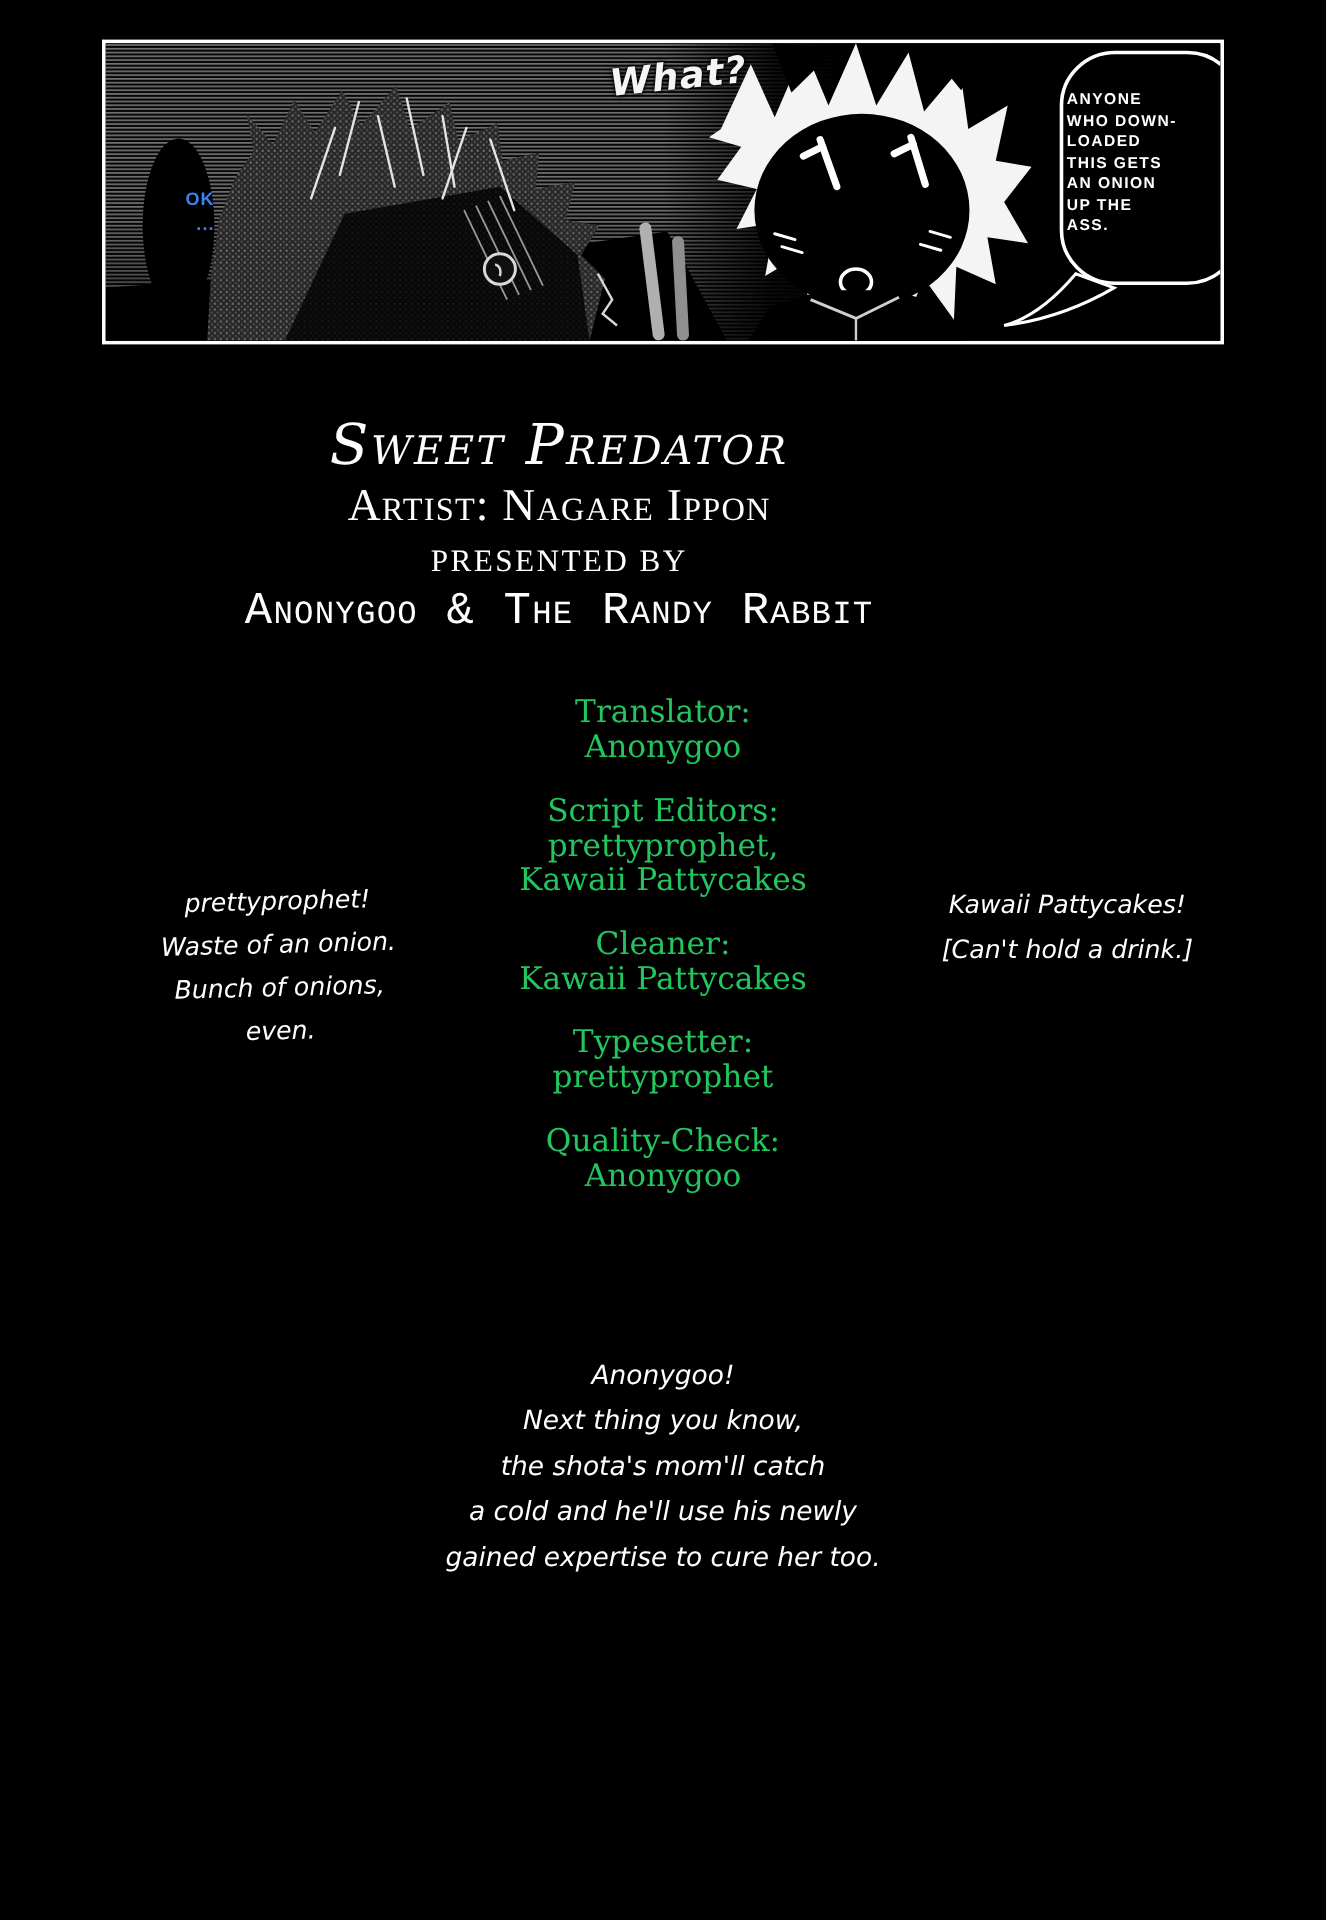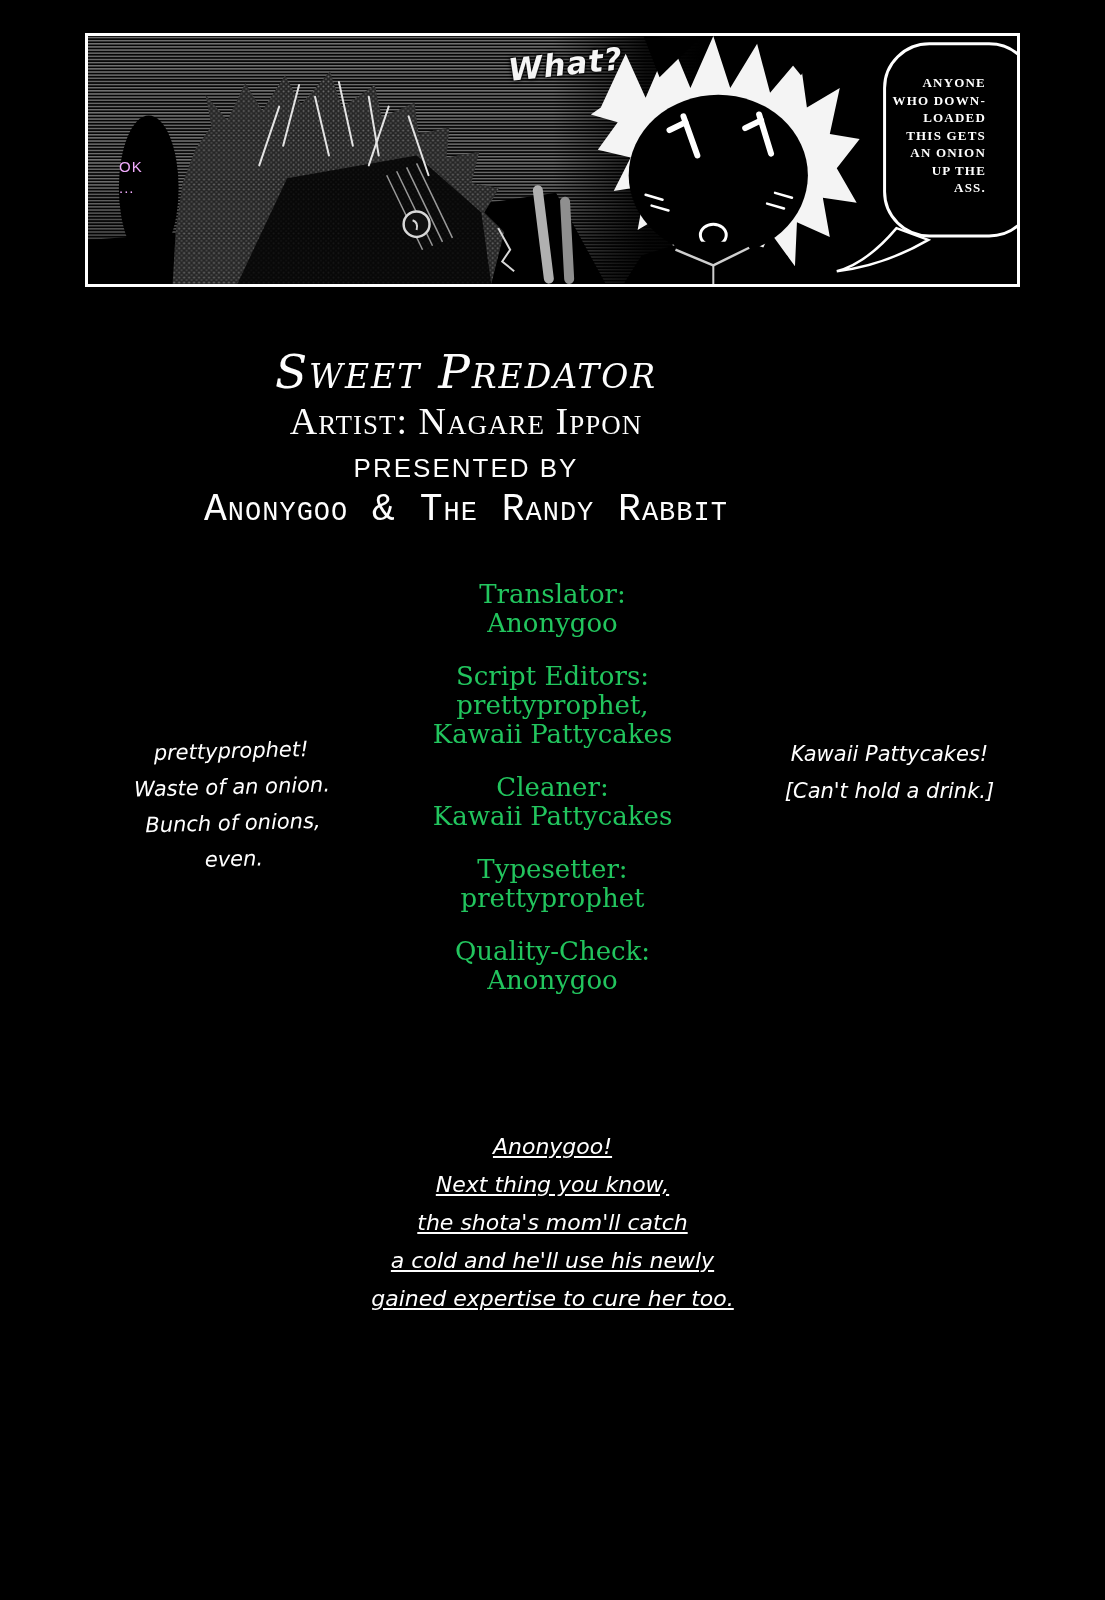--- a/index.html
+++ b/index.html
@@ -4,53 +4,53 @@
 <style>
   html,body { margin:0; padding:0; background:#000; }
   body { width:1105px; height:1600px; position:relative; font-family:"DejaVu Serif", serif; }
   .page { position:absolute; left:0; top:0; width:1105px; height:1600px; background:#000; overflow:hidden; }
 
   
   .panel { position:absolute; left:85px; top:33px; width:929px; height:248px;
            border:3px solid #fff; background:#000; overflow:hidden; }
   .panel svg { position:absolute; left:0; top:0; width:100%; height:100%; display:block; }
 
-  .ok-bubble-text { position:absolute; left:31px; top:120px; width:60px; text-align:left;
-           color:#f0abfc; font-family:"Liberation Sans",sans-serif; font-weight:normal;
+  .ok-bubble-text { position:absolute; left:31px; top:120px; width:60px; text-align:right;
+           color:#3b82f6; font-family:"Liberation Sans",sans-serif; font-weight:bold;
            font-size:15px; line-height:21px; letter-spacing:1px; }
   .sfx-what { position:absolute; left:420px; top:10px; color:#f5f5f5;
            font-family:"DejaVu Sans",sans-serif; font-style:italic; font-weight:bold;
            font-size:31px; letter-spacing:1px; transform:rotate(-6deg);
            text-shadow:0 0 3px #000, 0 0 5px #000; }
-  .bubble-right-text { position:absolute; left:755px; top:38px; width:143px; text-align:right;
-           color:#fff; font-family:Liberation Serif, serif; font-weight:bold;
+  .bubble-right-text { position:absolute; left:801px; top:38px; width:143px; text-align:left;
+           color:#fff; font-family:Liberation Sans, sans-serif; font-weight:bold;
            font-size:13px; line-height:17.5px; letter-spacing:1.2px; }
 
   
   .title-block { position:absolute; left:0; top:346px; width:932px; text-align:center; color:#fdfdfd; }
   .title-1 { font-family:"DejaVu Serif",serif; font-style:italic; font-variant:small-caps;
              font-size:47px; letter-spacing:2px; line-height:52px; }
   .title-2 { font-family:Liberation Serif, serif; font-variant:small-caps;
              font-size:38px; letter-spacing:1px; line-height:46px; }
-  .title-3 { font-family:Liberation Sans, sans-serif; text-transform:uppercase;
+  .title-3 { font-family:Liberation Serif, serif; text-transform:uppercase;
              font-size:26px; letter-spacing:2px; line-height:40px; margin-top:4px; }
   .title-4 { font-family:Liberation Mono, monospace; font-variant:small-caps;
              font-size:38px; letter-spacing:1px; line-height:44px; }
 
   
   .credits { position:absolute; left:0; top:580px; width:1105px; text-align:center;
              color:#22c55e; font-family:"DejaVu Serif",serif; font-size:26px; line-height:29px; }
   .credit-group { margin-bottom:24px; }
 
   
   .note { position:absolute; color:#fff; font-family:"DejaVu Sans",sans-serif;
           font-style:italic; text-align:center; }
   .note-left   { left:115px; top:733px; width:235px; font-size:21px; line-height:36px; transform:rotate(-1.5deg); }
   .note-right  { left:782px; top:736px; width:215px; font-size:21px; line-height:37px; }
-  .note-bottom { left:0; top:1128px; width:1105px; font-size:22px; line-height:38px;text-decoration:underline; }
+  .note-bottom { left:0; top:1128px; width:1105px; font-size:22px; line-height:38px; }
 </style>
 </head>
 <body>
 
 <div class="page">
 
   <div class="panel">
     <svg viewBox="0 0 933 253" preserveAspectRatio="none">
       <defs>
         <pattern id="scan" width="4" height="3.2" patternUnits="userSpaceOnUse">

